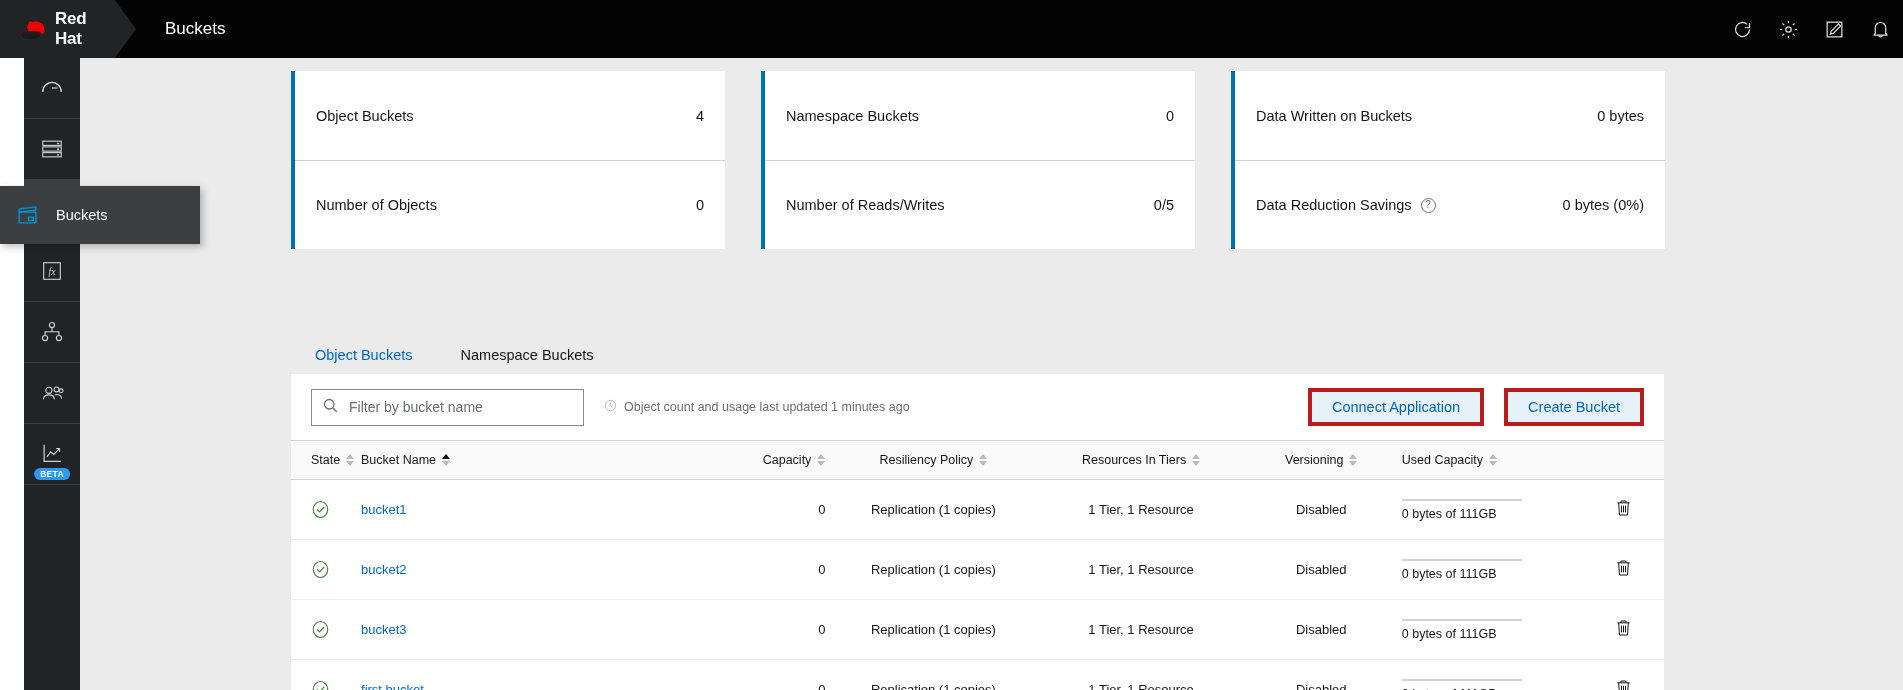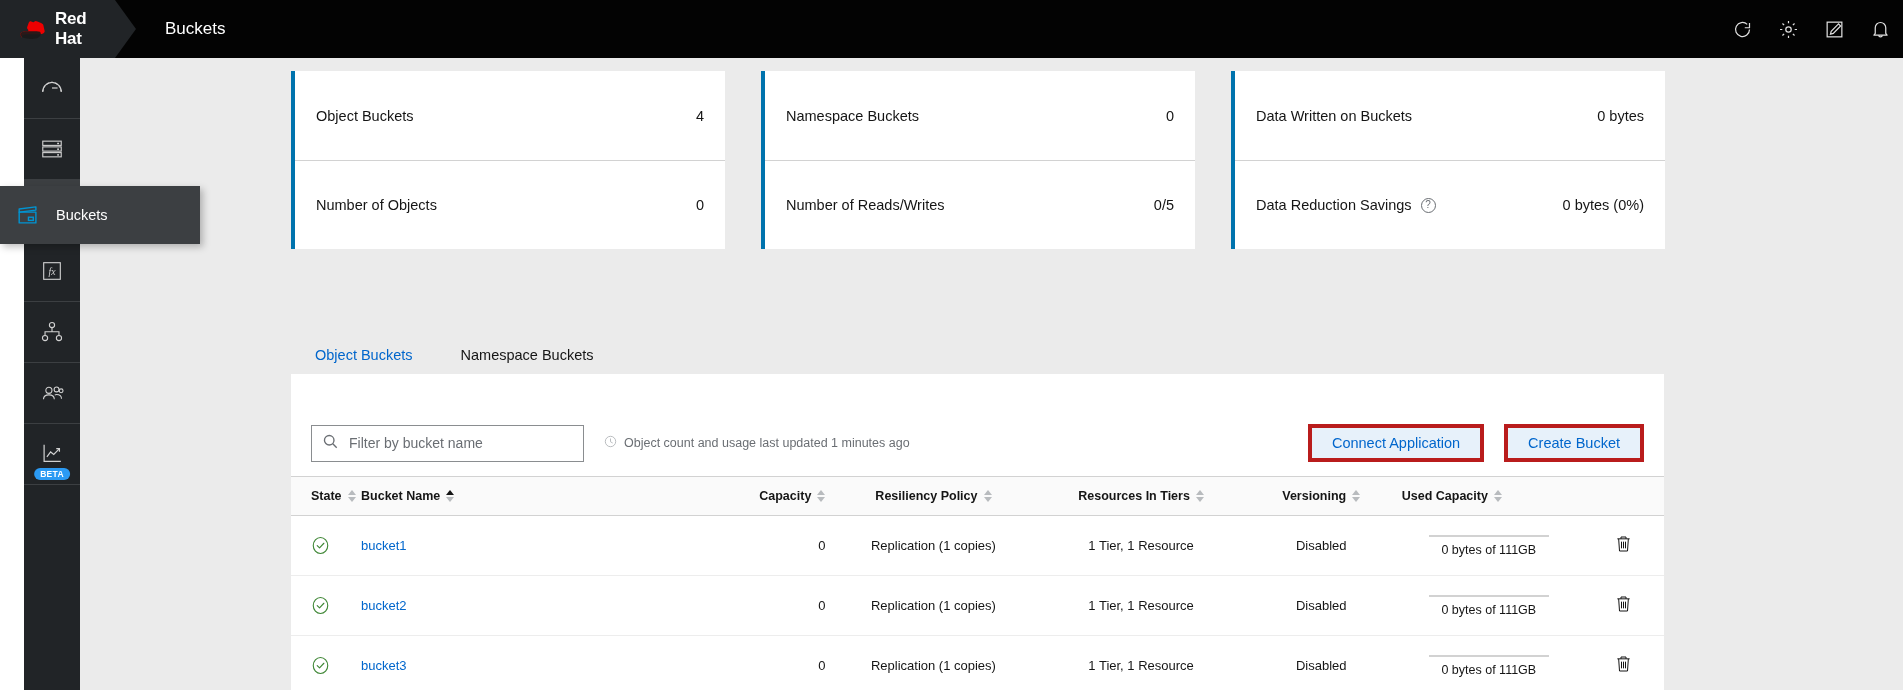--- a/index.html
+++ b/index.html
@@ -96,42 +96,42 @@
   
   .tabs { position: absolute; top: 278px; left: 56px; display: flex; }
   .tab {
     padding: 11px 24px 12px; font-size: 14.5px; cursor: pointer; white-space: nowrap;
   }
   .tab.active { color: #0066cc; border-bottom: 3px solid #0066cc; }
   .tab.inactive { color: #151515; border-bottom: 3px solid #3c3f42; }
 
   
   .panel { position: absolute; top: 316px; left: 56px; width: 1373px; background: #ffffff; min-height: 316px; }
-  .toolbar { height: 66px; display: flex; align-items: center; padding: 0 20px; gap: 20px; margin-top: 36px; }
+  .toolbar { height: 66px; display: flex; align-items: center; padding: 0 20px; gap: 20px; }
   .search-box {
     width: 273px; height: 37px; border: 1px solid #8a8d90; background: #fff;
     display: flex; align-items: center; padding: 0 10px; gap: 10px;
   }
   .search-box input {
     border: none; outline: none; font-family: "Liberation Sans", sans-serif;
     font-size: 14px; color: #151515; width: 100%; background: transparent;
   }
   .search-box input::placeholder { color: #6a6e73; }
   .update-note { display: flex; align-items: center; gap: 7px; font-size: 12.5px; color: #6a6e73; }
   .tb-buttons { margin-left: auto; display: flex; gap: 20px; }
   .btn-secondary {
     border: 4px solid #b91c1c; background: #e7f1fa; color: #0066cc;
     font-size: 14.5px; font-family: "Liberation Sans", sans-serif;
     padding: 0 20px; height: 38px; cursor: pointer; white-space: nowrap;
   }
 
   
   table { width: 100%; border-collapse: collapse; table-layout: fixed; }
   thead th {
-    background: #fafafa; font-size: 12.5px; font-weight: 700; color: #151515;
+    background: #fafafa; font-size: 12.5px; font-weight: 400; color: #151515;
     text-align: left; padding: 12px 8px; border-bottom: 1px solid #d2d2d2;
     border-top: 1px solid #d2d2d2; white-space: nowrap;
   }
   th .th-in { display: inline-flex; align-items: center; gap: 6px; }
   .sort-ic { display: inline-flex; flex-direction: column; gap: 2px; }
   .sort-ic i {
     width: 0; height: 0; display: block;
     border-left: 4px solid transparent; border-right: 4px solid transparent;
   }
   .sort-ic i.up { border-bottom: 5px solid #b8bbbe; }
@@ -146,21 +146,21 @@
   .c-name  { width: 330px; }
   .c-obj   { width: 150px; text-align: right; }
   .c-res   { width: 200px; text-align: center; }
   .c-tiers { width: 215px; text-align: center; }
   .c-ver   { width: 145px; text-align: center; }
   .c-cap   { width: 190px; }
   .c-del   { width: 80px; text-align: center; }
 
   .state-ok { width: 19px; height: 19px; display: block; }
   .bucket-link { color: #0066cc; font-size: 13px; text-decoration: none; cursor: pointer; }
-  .cap-wrap { display: flex; flex-direction: column; gap: 6px; align-items: center; }
+  .cap-wrap { display: flex; flex-direction: column; gap: 6px; }
   .cap-bar { width: 120px; height: 2px; background: #d2d2d2; position: relative; }
   .cap-bar > span { display: block; height: 2px; background: #0066cc; width: 0%; }
   .cap-text { font-size: 12.5px; color: #151515; }
   .del-btn { background: none; border: none; cursor: pointer; padding: 4px; }
 </style>
 </head>
 <body>
 
 <div class="app">
 

